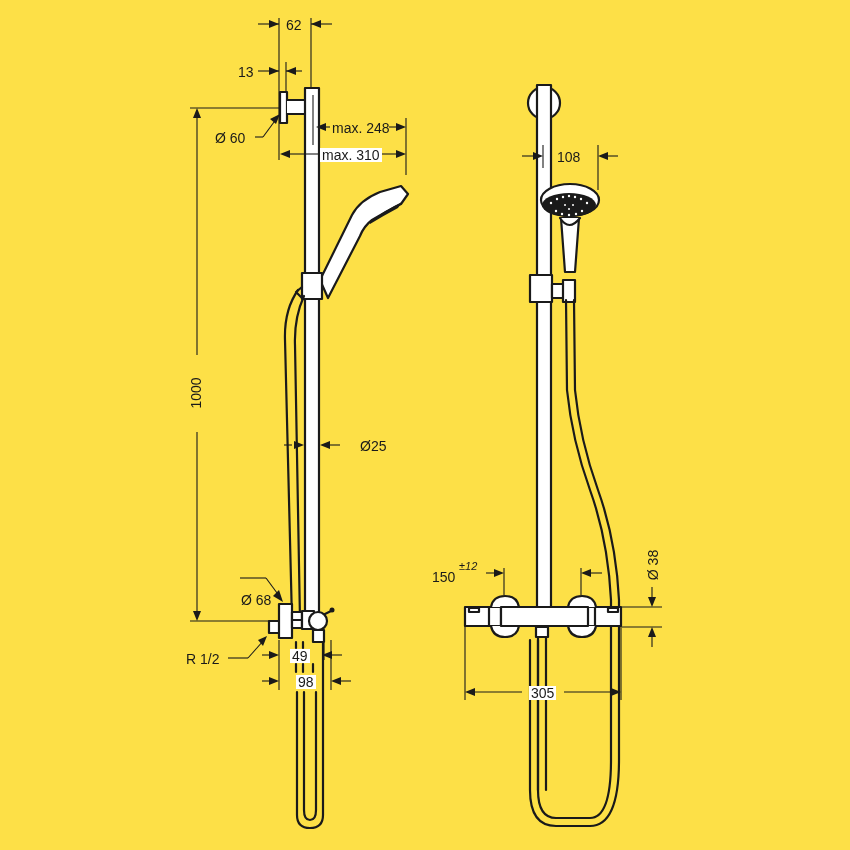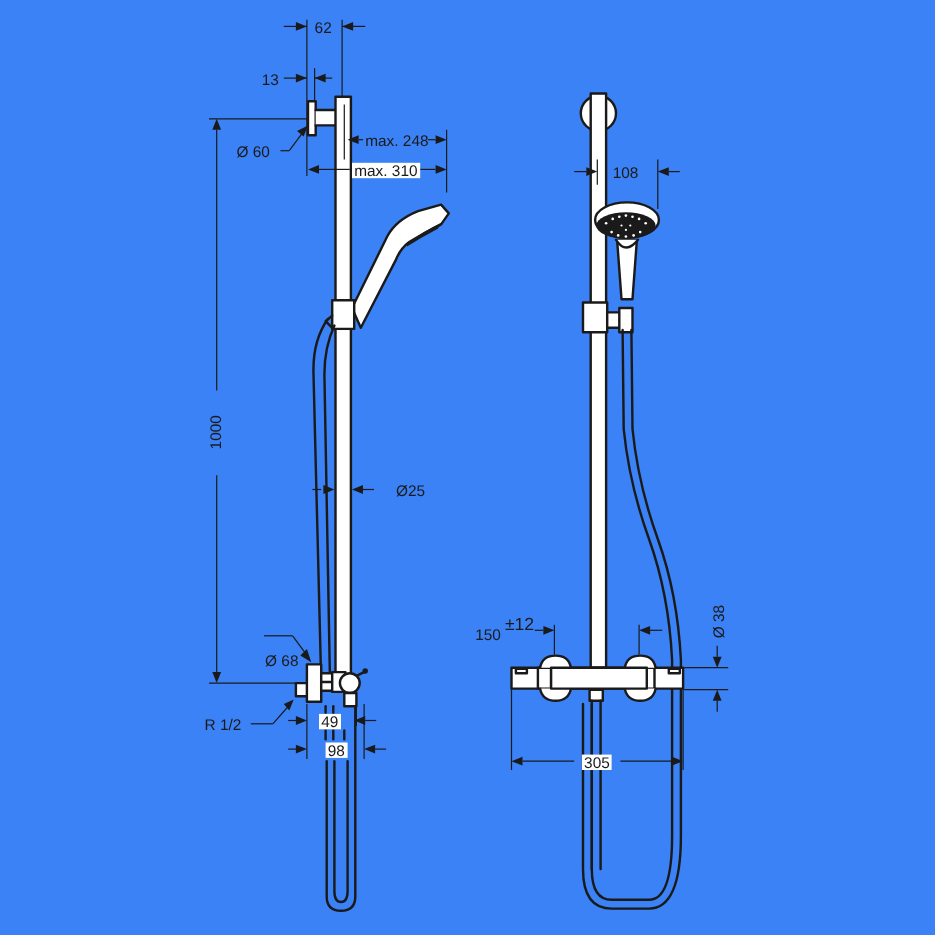--- a/index.html
+++ b/index.html
@@ -1,25 +1,25 @@
 <!DOCTYPE html>
 <html><head>
 <meta charset="utf-8">
 <style>
   html, body { margin: 0; padding: 0; background: #ffffff; }
-  #canvas { position: relative; width: 850px; height: 850px; background: #3b82f6; overflow: hidden; }
+  #canvas { position: relative; width: 850px; height: 850px; background: #fde047; overflow: hidden; }
   svg { position: absolute; left: 0; top: 0; }
   .ln { stroke: #1a1a1a; fill: none; stroke-width: 2.2; stroke-linecap: round; stroke-linejoin: round; }
   .thin { stroke: #1a1a1a; fill: none; stroke-width: 1.1; }
   .fillw { fill: #ffffff; }
   .arr { fill: #1a1a1a; stroke: none; }
   .lbl { position: absolute; font-family: "Liberation Sans", sans-serif; font-size: 14px; color: #1a1a1a; white-space: nowrap; line-height: 1; background: transparent; }
   .lbl.bg { background: #ffffff; padding: 0 2px; }
   .vert { transform: rotate(-90deg); transform-origin: center center; }
-  .sup { font-size: 16px; }
+  .sup { font-size: 11px; font-style: italic; }
 </style>
 </head>
 <body>
 
 <div id="canvas">
 <svg width="850" height="850" viewBox="0 0 850 850">
 
   <g>
 
     <line class="thin" x1="279" y1="18" x2="279" y2="160"></line>

